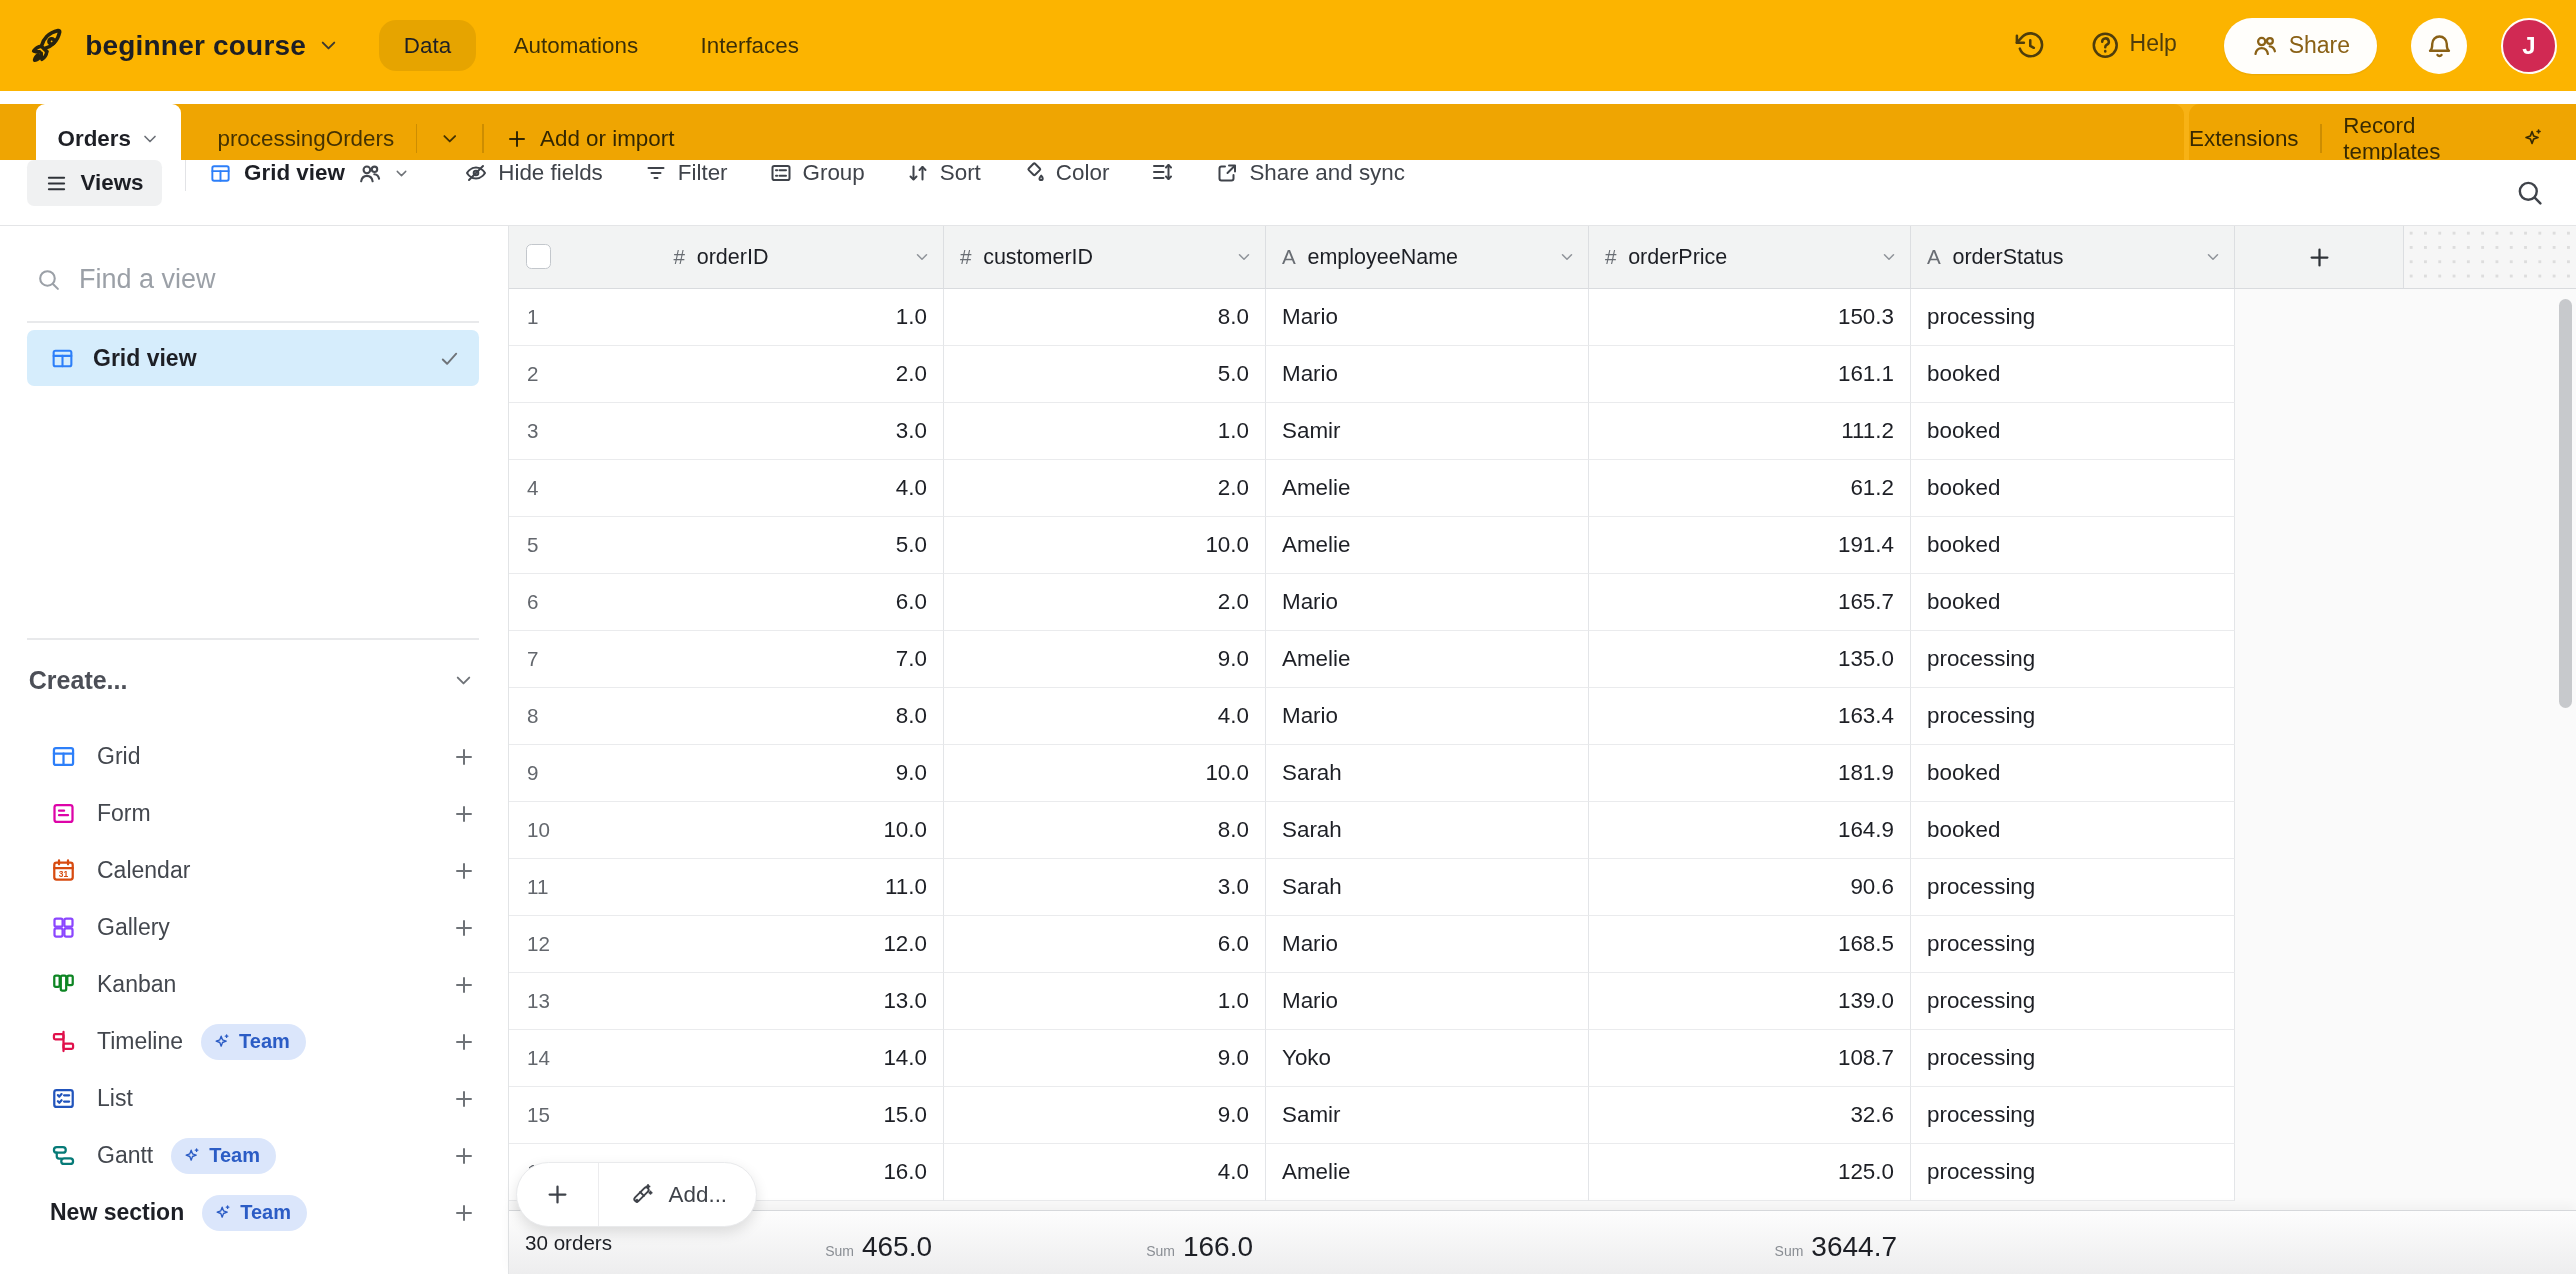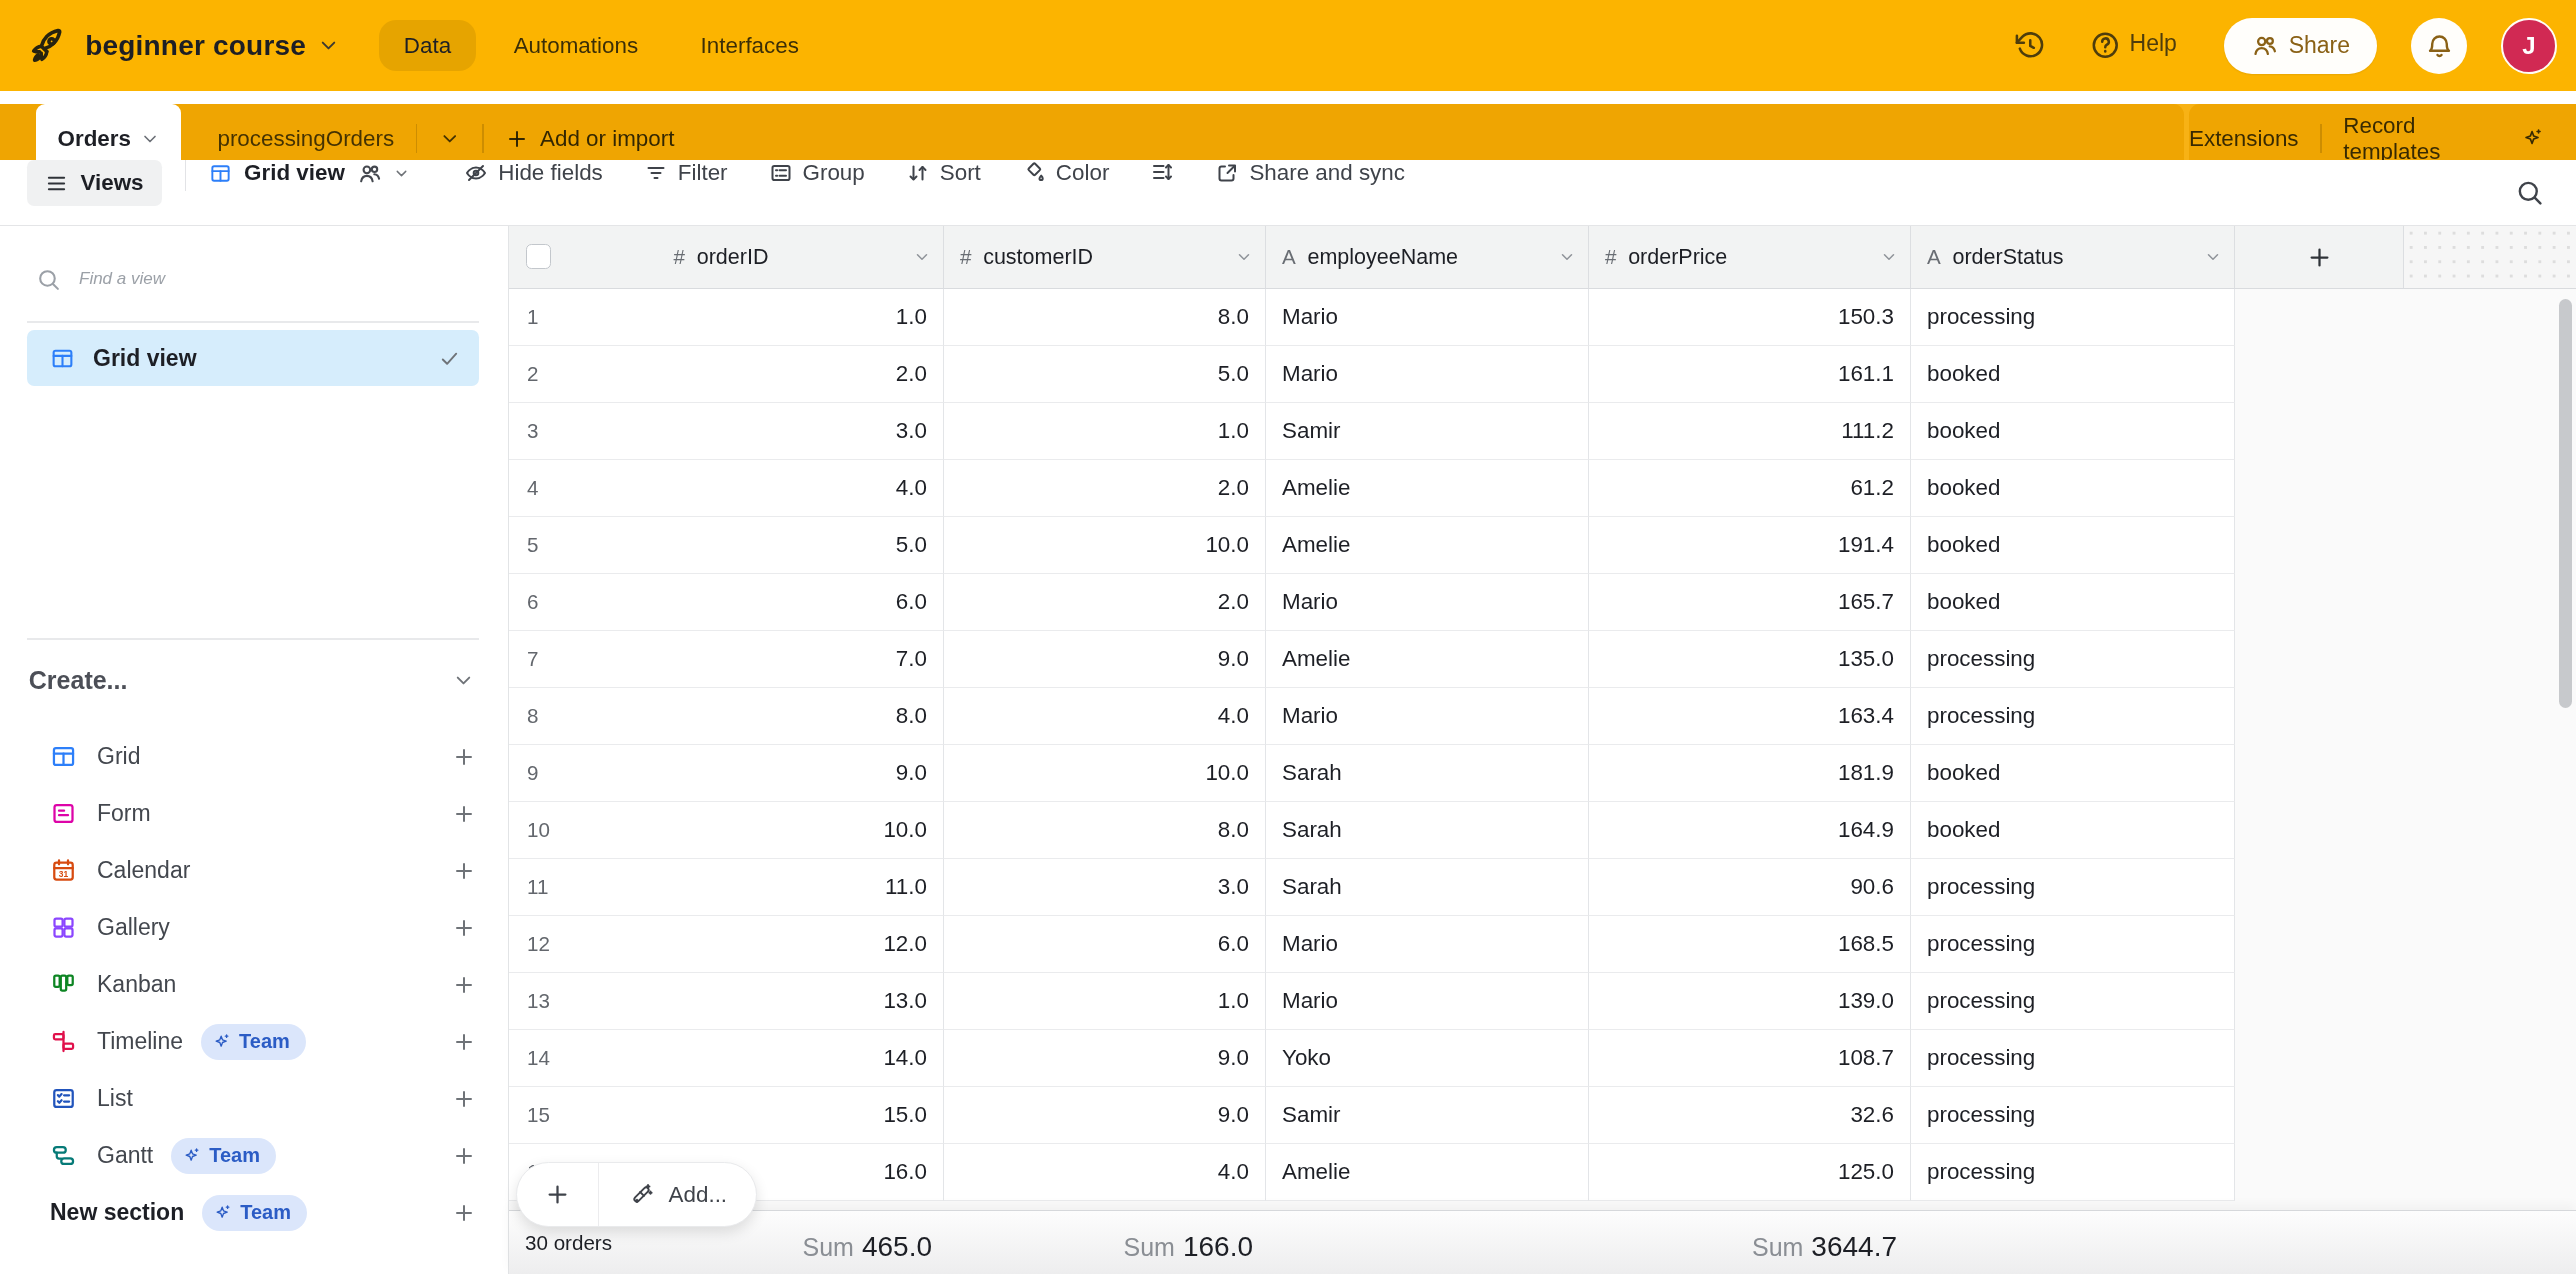--- a/index.html
+++ b/index.html
@@ -65,21 +65,21 @@
   .viewgroup .chev{width:17px;height:17px;color:#6f7378;}
   .tbtn{display:flex;align-items:center;gap:10px;font-size:22.4px;color:#3f434a;margin-left:41px;}
   .tbtn svg{width:24px;height:24px;color:#3f434a;}
   .tbtn.first{margin-left:54px;}
   .toolbar-search{position:absolute;right:32px;top:18px;width:29px;height:29px;color:#3f434a;}
 
   
   .sidebar{position:absolute;left:0;top:226px;bottom:0;width:509px;background:#fff;border-right:1.8px solid #e2e4e6;}
   .find-row{position:absolute;left:27px;right:29px;top:25px;height:56px;display:flex;align-items:center;gap:16px;padding-left:9px;}
   .find-row svg{width:25px;height:25px;color:#9ba0a7;}
-  .find-input{border:none;outline:none;font-size:17px;color:#1d1f25;flex:1;font-family:inherit;background:transparent;font-style:italic;}
+  .find-input{border:none;outline:none;font-size:27px;color:#1d1f25;flex:1;font-family:inherit;background:transparent;}
   .find-input::placeholder{color:#9ba0a7;}
   .sb-divider{position:absolute;left:27px;right:29px;height:1.8px;background:#e8e9eb;}
   .selected-view{position:absolute;left:27px;right:29px;top:104px;height:56px;background:var(--selbg,#d6edfc);
     border-radius:7.2px;display:flex;align-items:center;padding:0 18px 0 23px;gap:18px;}
   .selected-view svg.gi{width:25px;height:25px;color:var(--blue,#2d7ff9);}
   .selected-view .lbl{font-size:23px;font-weight:600;color:#1d1f25;flex:1;}
   .selected-view .check{width:23px;height:23px;color:#6f7378;}
   .create-row{position:absolute;left:27px;right:29px;top:428px;height:52px;display:flex;align-items:center;}
   .create-lbl{font-size:25px;font-weight:600;color:#4c4f57;flex:1;padding-left:1.8px;}
   .create-chev{width:23px;height:23px;color:#6f7378;margin-right:3.6px;}
@@ -129,21 +129,21 @@
   .addpill .seg2{display:flex;align-items:center;gap:13.4px;padding:0 29px;color:#3f434a;}
   .addpill .seg2 svg{width:27px;height:27px;stroke-width:1.7;}
   .addpill .alabel{font-size:22.4px;}
 
   
   .gfooter{position:absolute;left:0;right:0;bottom:0;height:65px;
     background:linear-gradient(180deg,#fdfdfd,#ededee);border-top:1.8px solid #d6d8db;
     box-shadow:0 -5.4px 10.8px rgba(0,0,0,.04);}
   .fcount{position:absolute;left:16px;top:20px;font-size:20.6px;color:#1d1f25;}
   .fsum{position:absolute;top:20px;text-align:right;white-space:nowrap;}
-  .fsum .slbl{font-size:25px;color:#8a8e94;margin-right:8px;}
+  .fsum .slbl{font-size:14px;color:#8a8e94;margin-right:8px;}
   .fsum .sval{font-size:28px;color:#1d1f25;}
   .fsum.s1{left:90px;width:333px;}
   .fsum.s2{left:435px;width:309px;}
   .fsum.s3{left:1079px;width:309px;}
 
   .vscroll{position:absolute;right:4.5px;top:73px;width:12.5px;height:409px;background:#c7c9cc;border-radius:7.2px;z-index:6;}
 </style>
 </head>
 <body>
 

